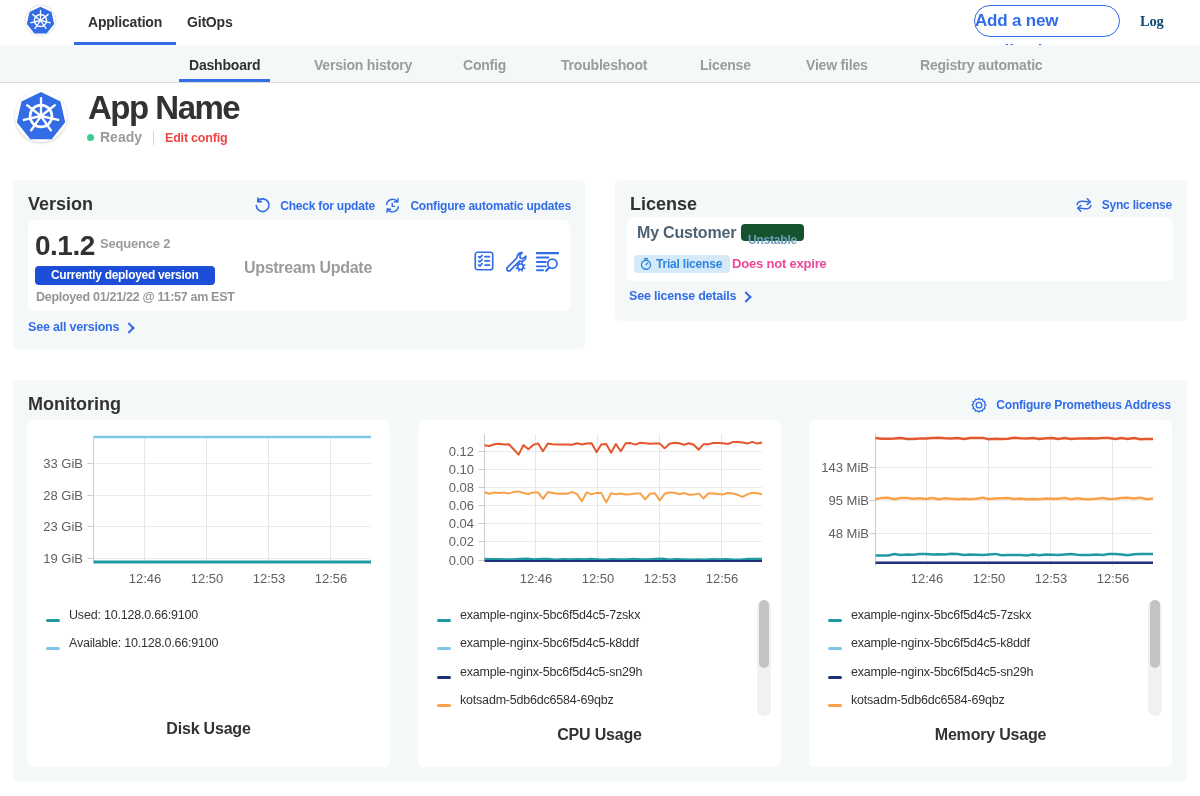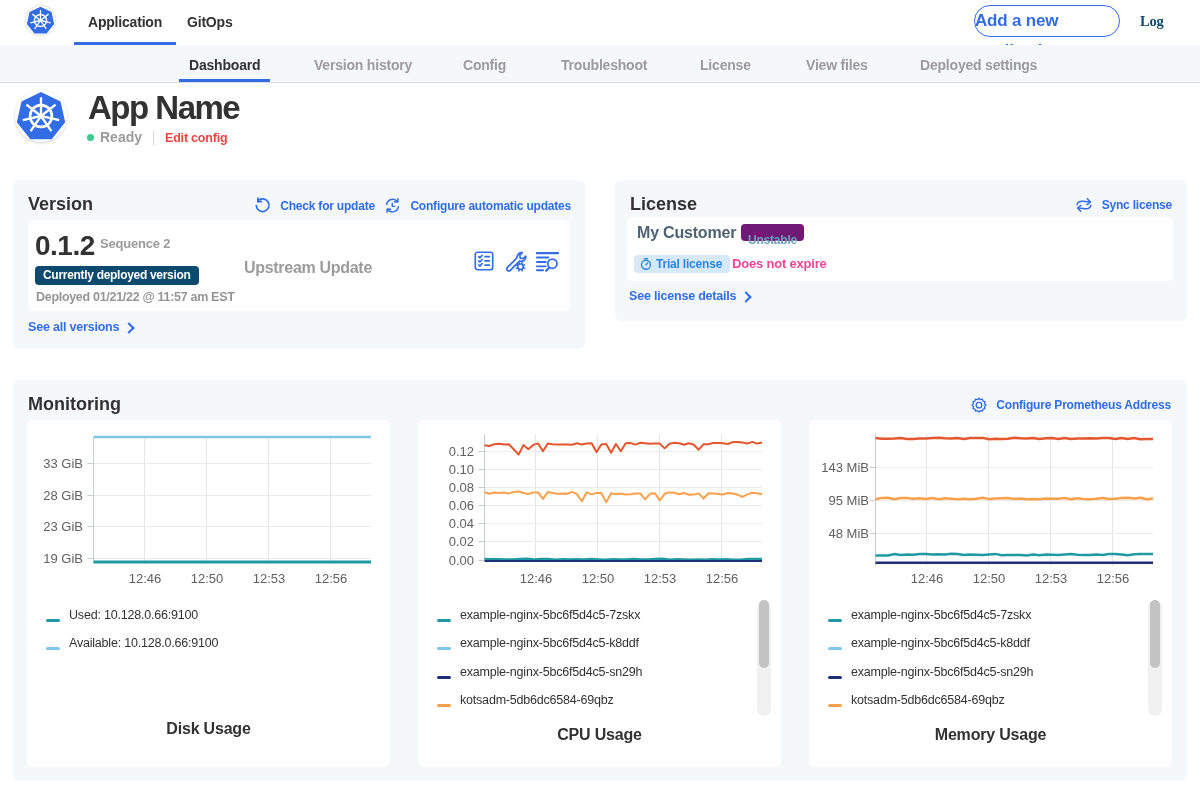--- a/index.html
+++ b/index.html
@@ -21,22 +21,22 @@
 
 .appicon { position:absolute; left:15px; top:90px; width:52px; height:52px; border-radius:50%; background:#fff; box-shadow:0 1px 3px rgba(0,0,0,0.18); }
 .apptitle { position:absolute; left:88px; top:89px; font-size:33px; font-weight:700; color:#323232; letter-spacing:-1.5px; }
 .appstatus { position:absolute; left:87px; top:128px; height:16px; font-size:14px; color:#9b9b9b; font-weight:600; }
 .dot { display:inline-block; width:7px; height:7px; border-radius:50%; background:#38cc8e; margin-right:6px; position:relative; top:-1px; }
 .vdiv { display:inline-block; width:1px; height:14px; background:#d5d5d5; margin:0 11px; position:relative; top:3px; }
 
 .card { position:absolute; background:#f5f8f9; border-radius:6px; }
 .cardtitle { position:absolute; font-size:18px; font-weight:700; color:#323232; }
 .inner { position:absolute; background:#fff; border-radius:6px; }
-.badge-green { position:absolute; background:#0c4a6e; color:#fff; font-size:12px; letter-spacing:-0.3px; font-weight:700; border-radius:4px; padding:0 8px; height:19px; line-height:19px; }
-.badge-blue { display:inline-block; background:#701a75; color:#6e9fbf; font-size:12px; letter-spacing:-0.2px; font-weight:700; border-radius:4px; padding:8px 7px; height:17px; line-height:17px; }
+.badge-green { position:absolute; background:#1d4ed8; color:#fff; font-size:12px; letter-spacing:-0.3px; font-weight:700; border-radius:4px; padding:0 16px; height:19px; line-height:19px; }
+.badge-blue { display:inline-block; background:#14532d; color:#6e9fbf; font-size:12px; letter-spacing:-0.2px; font-weight:700; border-radius:4px; padding:8px 7px; height:17px; line-height:17px; }
 .badge-trial { position:absolute; background:#d5e9f9; color:#2e87de; font-size:12px; letter-spacing:-0.2px; font-weight:700; border-radius:4px; padding:0 8px 0 6px; height:18px; line-height:18px; }
 .seeall { position:absolute; font-size:12.5px; letter-spacing:-0.2px; font-weight:700; color:#326de6; }
 .chev { display:inline-block; width:8px; height:8px; border-top:2px solid #326de6; border-right:2px solid #326de6; transform:rotate(45deg); margin-left:6px; position:relative; top:1px; }
 .iconlink { position:absolute; font-size:12px; letter-spacing:-0.2px; font-weight:700; color:#326de6; white-space:nowrap; }
 .iconlink svg { position:relative; top:4px; margin-right:6px; }
 
 .chartcard { position:absolute; top:420px; width:363px; height:347px; background:#fff; border-radius:6px; }
 .legrow { position:absolute; left:19px; height:16px; font-size:12.5px; letter-spacing:-0.2px; color:#323232; }
 .legdash { display:inline-block; width:14px; height:3px; border-radius:2px; margin-right:9px; position:relative; top:3px; }
 .ctitle { position:absolute; left:0; width:100%; text-align:center; font-size:16px; letter-spacing:-0.2px; font-weight:700; color:#323232; }
@@ -70,21 +70,21 @@
   <div class="logout">Log out</div>
 </div>
 
 <div class="subnav">
   <span class="subitem active" style="left:189px;">Dashboard</span>
   <span class="subitem" style="left:314px;">Version history</span>
   <span class="subitem" style="left:463px;">Config</span>
   <span class="subitem" style="left:561px;">Troubleshoot</span>
   <span class="subitem" style="left:700px;">License</span>
   <span class="subitem" style="left:806px;">View files</span>
-  <span class="subitem" style="left:920px;">Deployed settings</span>
+  <span class="subitem" style="left:920px;">Registry automatic</span>
 </div>
 
 <div class="appicon">
     <svg width="52" height="52" viewBox="0 0 100 100" style="position:absolute;left:0;top:0;">
       <polygon points="50,4 87.5,22 96.5,62 70.5,94.5 29.5,94.5 3.5,62 12.5,22" fill="#326de6"></polygon>
       <g stroke="#fff" stroke-width="5" fill="none">
         <circle cx="50" cy="50" r="21"></circle>
         <g stroke-width="4.5">
           <line x1="50" y1="50" x2="50" y2="14"></line>
           <line x1="50" y1="50" x2="78" y2="28"></line>

